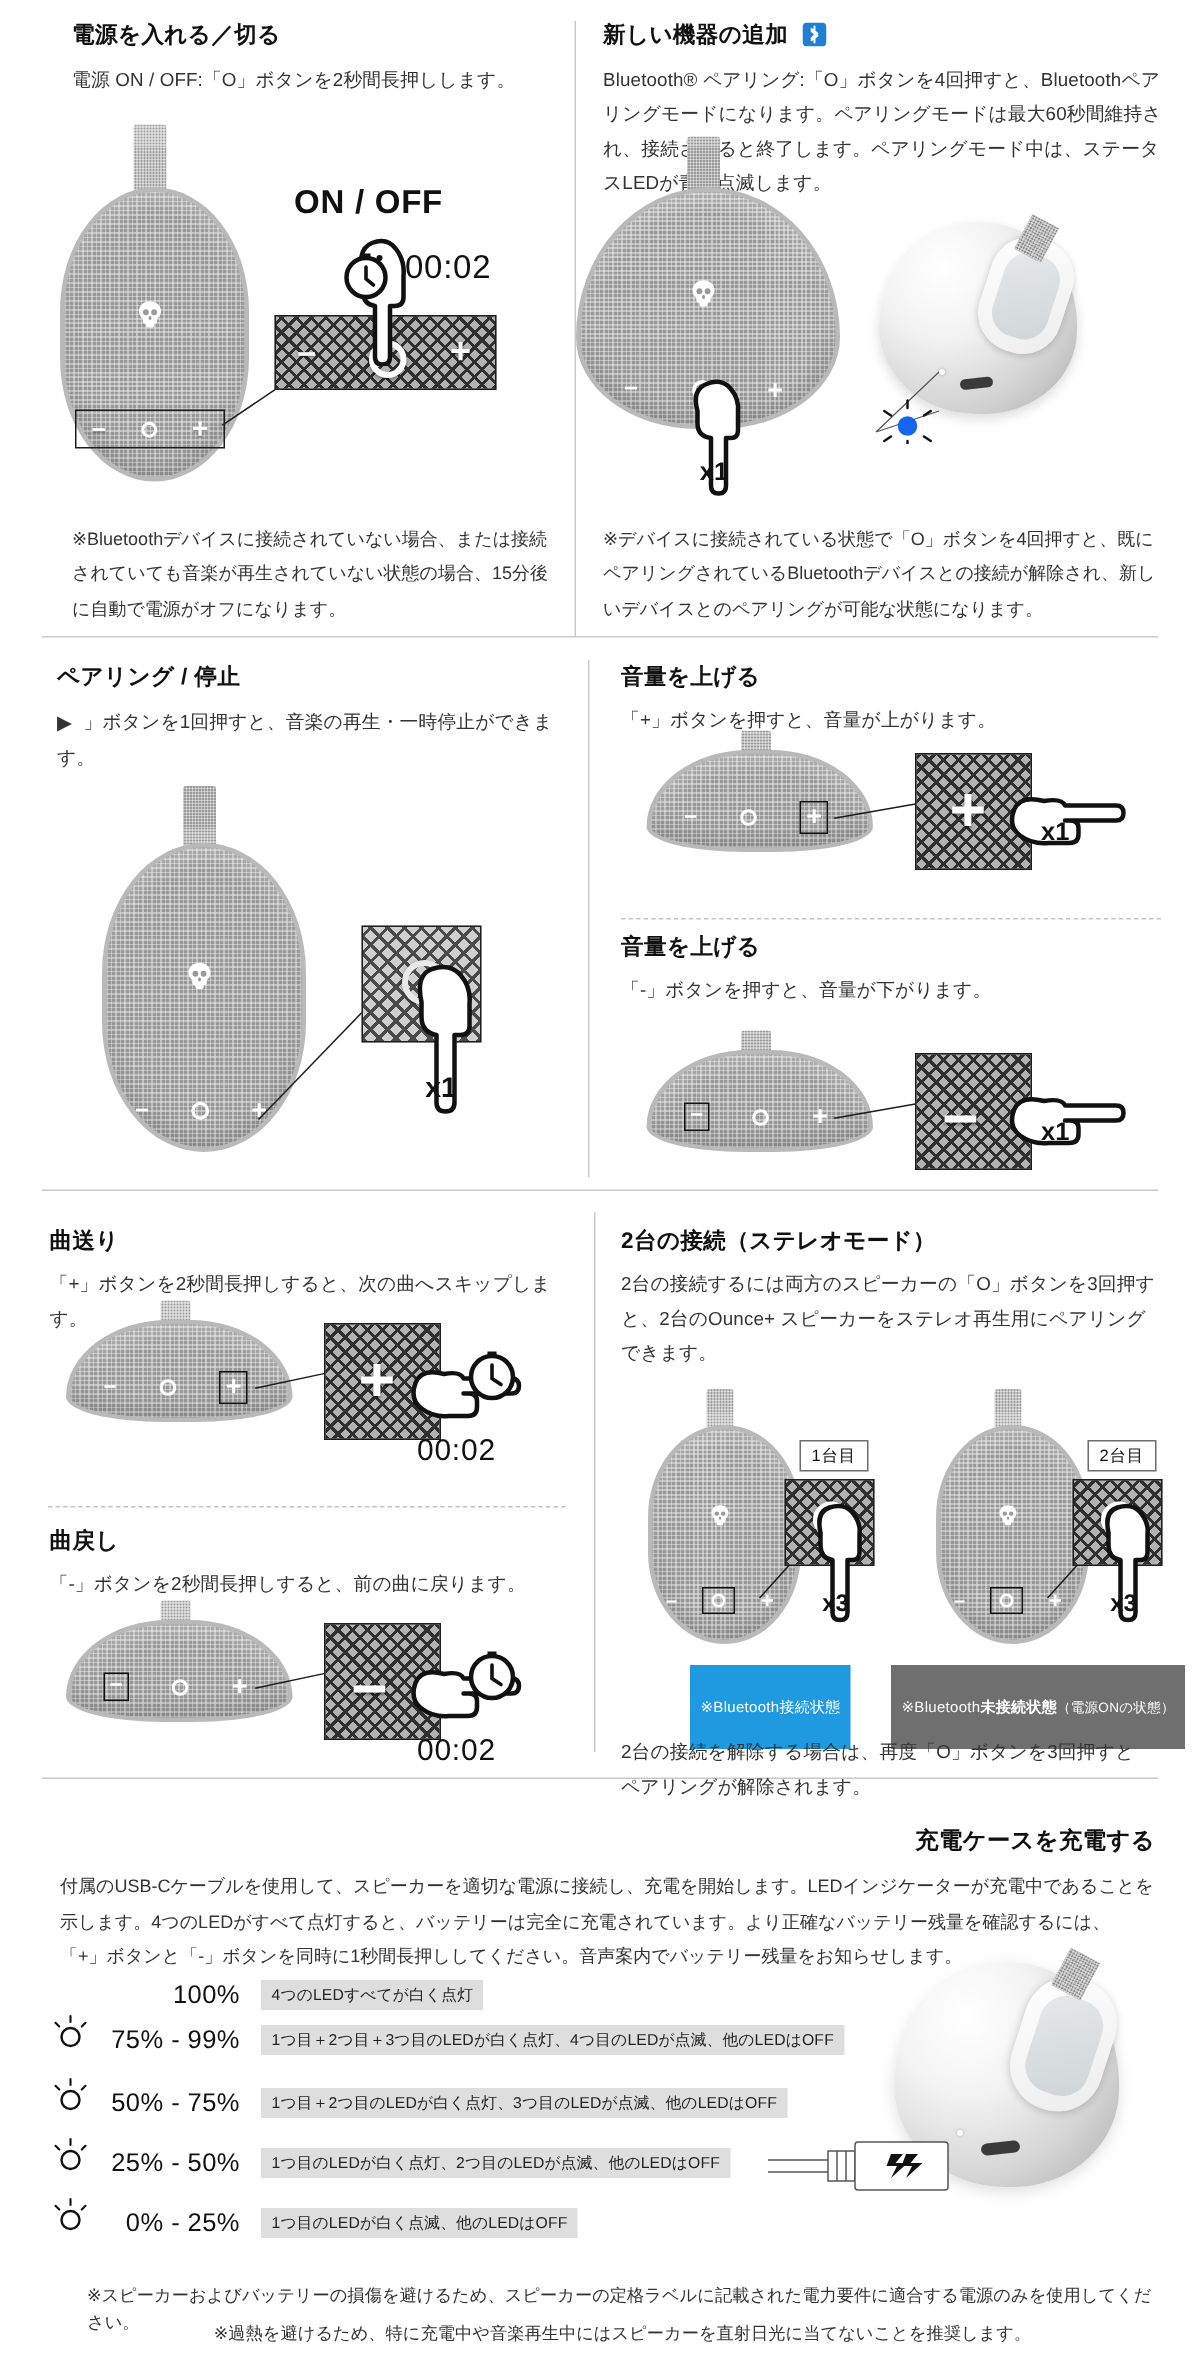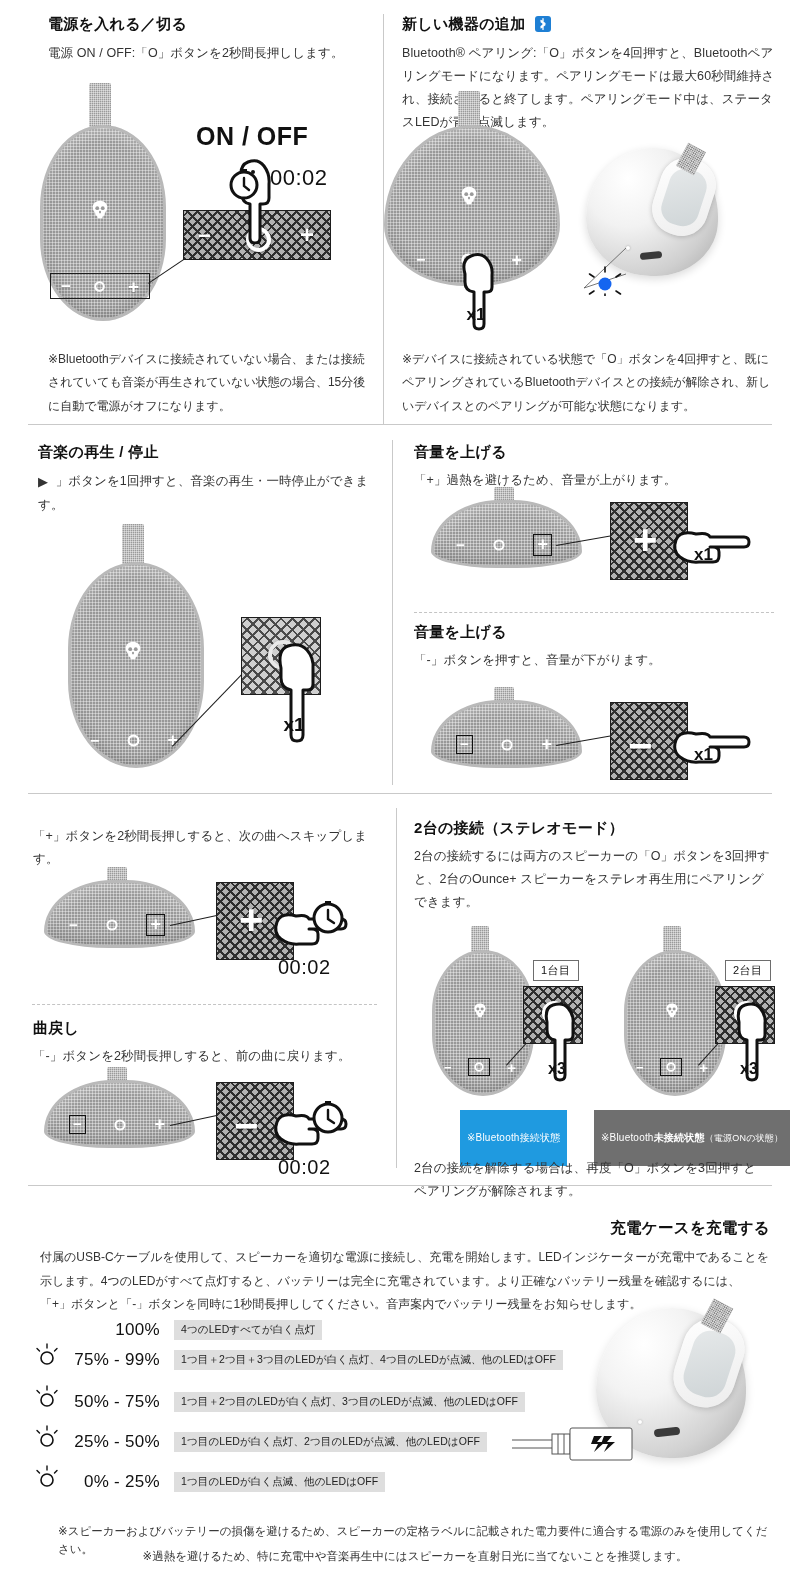--- a/index.html
+++ b/index.html
@@ -57,21 +57,21 @@
       repeating-linear-gradient(45deg,#4a4a4a 0 2px,transparent 2px 8px),
       repeating-linear-gradient(-45deg,#4a4a4a 0 2px,transparent 2px 8px);
   }
   .callout .g{position:absolute;color:#fff;font-weight:bold;line-height:1;
     text-shadow:0 1px 2px rgba(0,0,0,.5);}
   .pwr-ring{position:absolute;border-radius:50%;border:4px solid #fff;
     box-shadow:0 1px 3px rgba(0,0,0,.45);}
   .lead{position:absolute;background:#1d1d1d;transform-origin:0 0;height:1.2px;}
 
   
-  .onoff{position:absolute;font-size:25px;font-weight:bold;letter-spacing:.5px;color:#111;}
+  .onoff{position:absolute;font-size:22px;font-weight:bold;letter-spacing:.5px;color:#111;}
   .timer-txt{position:absolute;font-size:22px;color:#111;letter-spacing:.5px;}
   .xlabel{position:absolute;font-size:17px;font-weight:bold;color:#111;}
   .unit-tag{position:absolute;border:1px solid #6d6d6d;background:#fff;
     font-size:11px;padding:2px 7px;color:#111;letter-spacing:.5px;}
   .badge{position:absolute;font-size:10px;color:#fff;padding:21px 7px;letter-spacing:.2px;white-space:nowrap;}
   .badge b{font-weight:bold;}
   .badge .sm{font-size:9px;}
 
   
   .bat-row{position:absolute;display:flex;align-items:center;}
@@ -197,21 +197,21 @@
         <path d="M14 47 l-4.5 3"></path>
           <path d="M36 47 l4.5 3"></path>
           <path d="M25 52 l0 -2"></path>
       </g>
     </svg>
   </div>
 
   <div class="note" style="position:absolute;left:402px;top:348px;width:372px;">※デバイスに接続されている状態で「O」ボタンを4回押すと、既にペアリングされているBluetoothデバイスとの接続が解除され、新しいデバイスとのペアリングが可能な状態になります。</div>
 
   <div class="sec" style="left:38px;top:442px;width:345px;">
-    <div class="h-title">音楽の再生 / 停止</div>
+    <div class="h-title">ペアリング / 停止</div>
     <div class="h-body" style="margin-top:8px;">
       <span class="play-ico" style="font-size:13px;">▶</span>
       <span>」ボタンを1回押すと、音楽の再生・一時停止ができます。</span>
     </div>
   </div>
 
   <div class="spk oval" style="left:68px;top:562px;width:130px;height:200px;">
     <div class="strap" style="width:22px;height:44px;top:-38px;"></div>
     <div class="body"></div>
     <svg class="skull" style="top:78px;width:22px;height:22px;" viewBox="0 0 24 24">
@@ -235,21 +235,21 @@
     <div class="pwr-ring" style="left:26px;top:22px;width:22px;height:22px;border-color:#e9e9e9;"></div>
   </div>
 
   <svg style="position:absolute;left:261px;top:638px;" width="66" height="108" viewBox="0 0 66 108">
     <path d="M20 30 q-4 -18 7 -22 q12 -4 19 4 q7 8 6 19 l0 15 q0 6 -6 6 l-4 0 l0 45 q0 6 -6 6 q-6 0 -6 -6 l0 -45 q-10 -2 -10 -12 z" fill="#ffffff" stroke="#111" stroke-width="3" stroke-linejoin="round"></path>
     <text x="33" y="93" font-family="Liberation Sans, sans-serif" font-size="19" font-weight="bold" fill="#111" text-anchor="middle">x1</text>
   </svg>
 
   <div class="sec" style="left:414px;top:442px;width:355px;">
     <div class="h-title">音量を上げる</div>
-    <div class="h-body" style="margin-top:7px;">「+」過熱を避けるため、音量が上がります。</div>
+    <div class="h-body" style="margin-top:7px;">「+」ボタンを押すと、音量が上がります。</div>
   </div>
 
   <div class="spk dome" style="left:431px;top:500px;width:145px;height:62px;">
     <div class="strap" style="width:20px;height:16px;top:-13px;"></div>
     <div class="body" style="border-radius:48% 48% 46% 46%/80% 80% 26% 26%;"></div>
     <div style="position:absolute;left:25px;top:34px;width:96px;display:flex;align-items:center;justify-content:space-between;">
       <span style="color:#fff;font-size:15px;font-weight:bold;">−</span>
       <svg width="14" height="14" viewBox="0 0 16 16">
           <circle cx="8" cy="8" r="5.2" fill="none" stroke="#fff" stroke-width="2.3"></circle>
         </svg>
@@ -290,20 +290,21 @@
   <div class="callout" style="left:610px;top:702px;width:78px;height:78px;">
     <span class="g" style="left:17px;top:22px;font-size:42px;">−</span>
   </div>
 
   <svg style="position:absolute;left:664px;top:712px;" width="96" height="62" viewBox="0 0 96 62">
     <path d="M32 22 q-16 -4 -20 6 q-4 11 4 17 q8 6 19 5 l14 0 q6 0 6 -6 l0 -4 q0 -5 -6 -5 l-3 0 l34 0 q5 0 5 -5 q0 -5 -5 -5 l-34 0 q-2 -5 -14 -3 z" fill="#ffffff" stroke="#111" stroke-width="3" stroke-linejoin="round"></path>
   </svg>
   <div class="xlabel" style="left:694px;top:745px;">x1</div>
 
   <div class="sec" style="left:33px;top:818px;width:350px;">
+    <div class="h-title">曲送り</div>
     <div class="h-body" style="margin-top:7px;">「+」ボタンを2秒間長押しすると、次の曲へスキップします。</div>
   </div>
 
   <div class="spk dome" style="left:44px;top:880px;width:145px;height:62px;">
     <div class="strap" style="width:20px;height:16px;top:-13px;"></div>
     <div class="body" style="border-radius:48% 48% 46% 46%/80% 80% 26% 26%;"></div>
     <div style="position:absolute;left:25px;top:34px;width:96px;display:flex;align-items:center;justify-content:space-between;">
       <span style="color:#fff;font-size:15px;font-weight:bold;">−</span>
       <svg width="14" height="14" viewBox="0 0 16 16">
           <circle cx="8" cy="8" r="5.2" fill="none" stroke="#fff" stroke-width="2.3"></circle>

